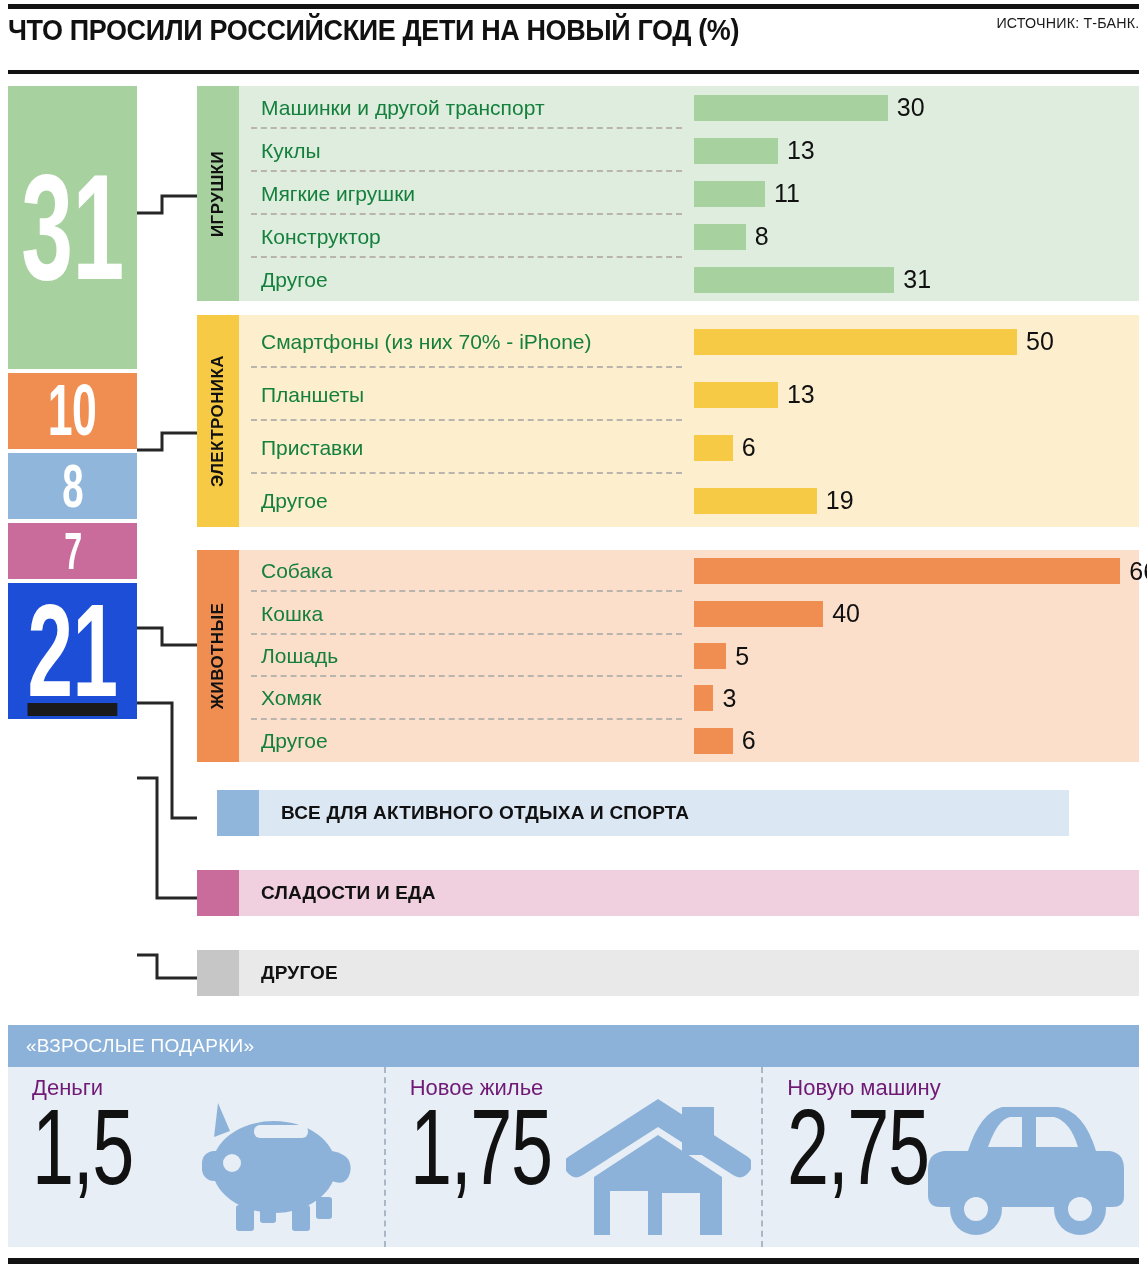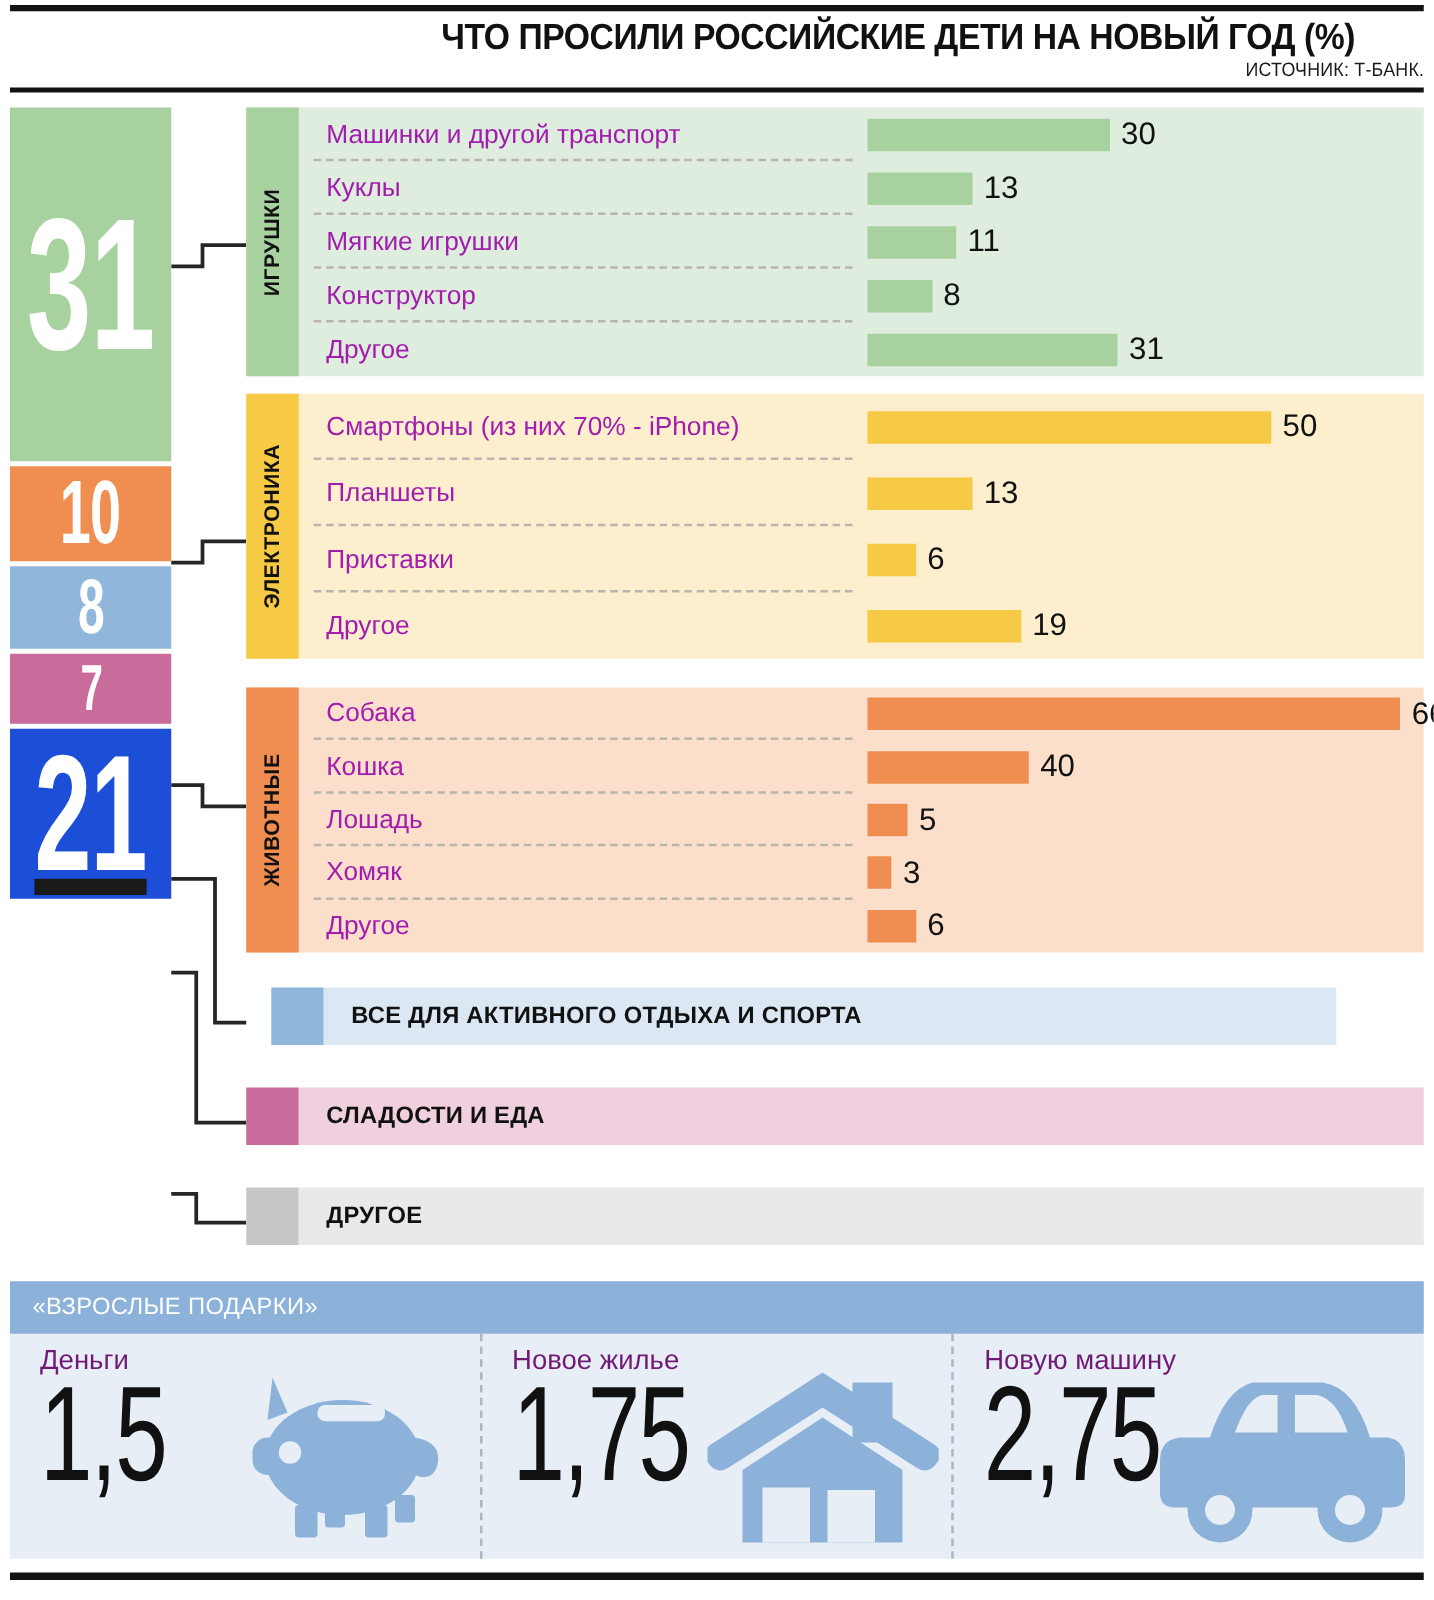--- a/index.html
+++ b/index.html
@@ -9,21 +9,21 @@
     font-family:"Liberation Sans", sans-serif;
     color:#1a1a1a;
     overflow:hidden;
     position:relative;
   }
   .page{position:relative;width:1147px;height:1280px;}
 
   
   .rule-top{position:absolute;left:8px;top:4px;width:1131px;height:5px;background:#121212;}
   .rule-under{position:absolute;left:8px;top:70px;width:1131px;height:4px;background:#121212;}
-  .header{position:absolute;left:8px;top:14px;width:1131px;height:52px;display:flex;align-items:flex-end;justify-content:space-between;flex-direction:column;}
+  .header{position:absolute;left:8px;top:14px;width:1131px;height:52px;display:flex;align-items:flex-start;justify-content:space-between;}
   .title{
     font-weight:bold;font-size:29px;letter-spacing:-0.4px;
     transform:scaleX(.93);transform-origin:left center;
     white-space:nowrap;color:#111;
   }
   .source{font-size:15.5px;font-weight:normal;letter-spacing:.2px;color:#1a1a1a;white-space:nowrap;
           transform:scaleX(.92);transform-origin:right center;}
 
   
   .leftstack{position:absolute;left:8px;top:86px;width:129px;}
@@ -43,21 +43,21 @@
     width:42px;flex:0 0 42px;display:flex;align-items:center;justify-content:center;
   }
   .panel .vtab span{
     transform:rotate(-90deg);white-space:nowrap;font-weight:bold;font-size:17px;
     letter-spacing:.4px;color:#111;
   }
   .panel .rows{flex:1;display:flex;flex-direction:column;}
   .row{position:relative;display:flex;align-items:center;flex:1;}
   .row .lbl{
     position:absolute;left:22px;top:50%;transform:translateY(-50%);
-    font-size:21px;color:#a21caf;white-space:nowrap;
+    font-size:21px;color:#15803d;white-space:nowrap;
   }
   .row .dashes{
     position:absolute;left:12px;right:0;bottom:0;height:0;
     border-bottom:2px dashed #b9b4ac;
   }
   .row .barwrap{
     position:absolute;left:455px;top:50%;transform:translateY(-50%);
     display:flex;align-items:center;
   }
   .row .bar{height:26px;}

